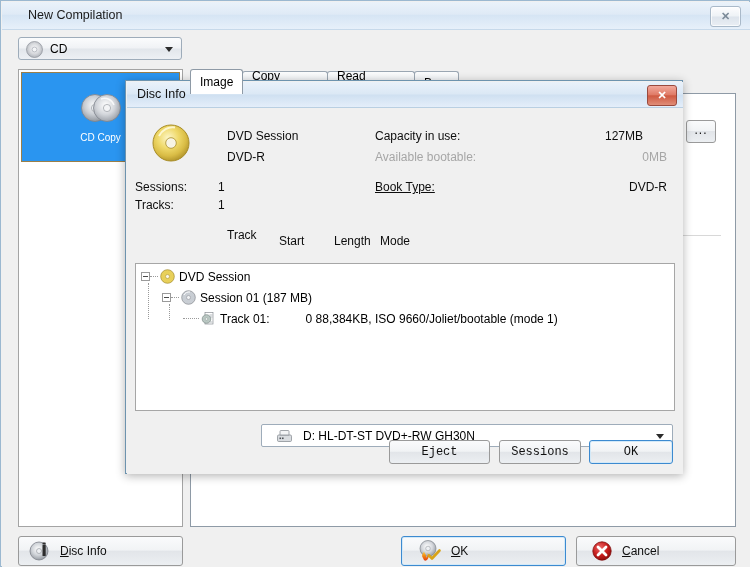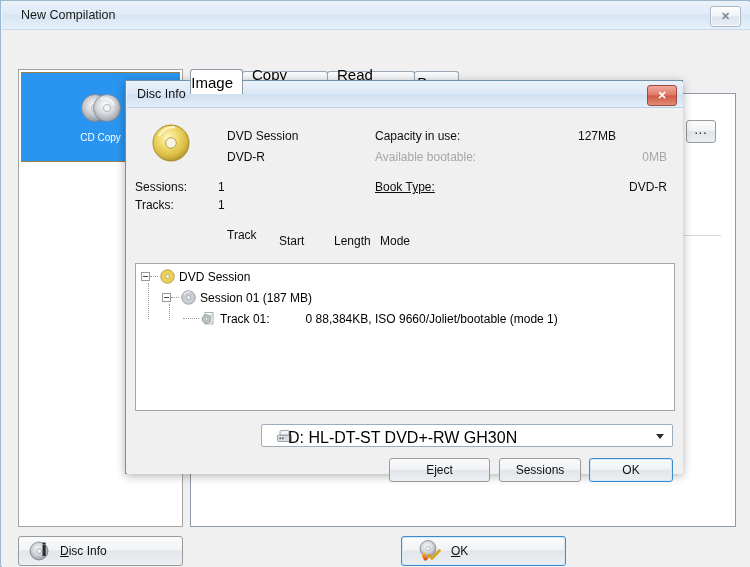--- a/index.html
+++ b/index.html
@@ -27,21 +27,21 @@
     box-sizing: border-box;
   }
   .main-titlebar {
     position: absolute; left: 1px; top: 1px;
     width: 748px; height: 28px;
     background: linear-gradient(to bottom, #eaf2fa 0%, #dfeaf6 45%, #d6e5f4 50%, #e7f0fa 100%);
     border-bottom: 1px solid #c7d9ea;
     box-sizing: border-box;
   }
   .main-title-text {
-    position: absolute; left: 19px; top: 6px;
+    position: absolute; left: 26px; top: 6px;
     font-size: 12.5px;
     color: #1a1a1a;
     white-space: nowrap;
   }
   .win-close {
     position: absolute; right: 9px; top: 4px;
     width: 29px; height: 19px;
     border-radius: 3px;
     border: 1px solid #a9b9c9;
     background: linear-gradient(to bottom, #fdfdfe 0%, #eef2f6 48%, #dde4ec 52%, #e9eef4 100%);
@@ -148,23 +148,23 @@
     position: absolute; left: 0; top: 0;
     height: 24px; width: 100%;
   }
   .tab {
     position: absolute; top: 2px;
     height: 22px;
     background: linear-gradient(to bottom, #fbfcfd 0%, #eef1f4 55%, #e3e7ec 100%);
     border: 1px solid #9aa6b2;
     border-bottom: none;
     border-radius: 3px 3px 0 0;
-    display: flex; align-items: center; justify-content: flex-end;
+    display: flex; align-items: center; justify-content: flex-start;
     padding: 0 9px;
-    font-size: 15px;
+    font-size: 12px;
     box-sizing: border-box;
   }
   .tab.active {
     top: 0; height: 25px;
     background: #ffffff;
     border-color: #8e9aa6;
     z-index: 4;
   }
   .tab-page {
     position: absolute; left: 0; top: 24px;
@@ -261,43 +261,60 @@
   }
 
   .drive-combo {
     position: absolute; left: 134px; top: 316px;
     width: 412px; height: 23px;
     background: #ffffff;
     border: 1px solid #9eacba;
     border-radius: 2px;
     box-sizing: border-box;
   }
-  .drive-combo .dtext { position: absolute; left: 26px; top: 4px; font-size: 16px; }
-
-  .dlg-btn { position: absolute; top: 350px; height: 24px; justify-content: center; }
+  .drive-combo .dtext { position: absolute; left: 41px; top: 4px; font-size: 12px; }
+
+  .dlg-btn { position: absolute; top: 332px; height: 24px; justify-content: center; font-family: Liberation Mono, monospace; }
   .eject-btn  { left: 262px; width: 101px; }
   .refresh-btn{ left: 372px; width: 82px; }
   .dlg-ok-btn { left: 462px; width: 84px; }
 </style>
 </head>
 <body>
 
 <div id="app">
 
   <div class="main-window">
 
     <div class="main-titlebar">
       <div class="main-title-text">New Compilation</div>
       <div class="win-close">
         <span class="glyph">✕</span>
       </div>
     </div>
 
     <div class="main-body">
 
+      <div class="type-combo">
+        <span style="position:absolute;left:7px;top:3px;">
+          <svg width="17" height="17" viewBox="0 0 17 17">
+            <defs>
+              <radialGradient id="gSilver" cx="50%" cy="45%" r="60%">
+                <stop offset="0%" stop-color="#fbfbfc"></stop>
+                  <stop offset="55%" stop-color="#d6d8dc"></stop>
+                <stop offset="100%" stop-color="#a9adb4"></stop>
+              </radialGradient>
+            </defs>
+            <ellipse cx="8.5" cy="8.5" rx="8" ry="8" fill="url(#gSilver)" stroke="#8d9199" stroke-width="0.7"></ellipse>
+            <ellipse cx="8.5" cy="8.5" rx="2.4" ry="2.4" fill="#f4f5f7" stroke="#9ba0a7" stroke-width="0.6"></ellipse>
+          </svg>
+        </span>
+        <span class="label">CD</span>
+        <span class="combo-arrow"></span>
+      </div>
 
       <div class="left-panel">
         <div class="tile">
           <span>
             <svg width="46" height="34" viewBox="0 0 46 34">
               <defs>
                 <radialGradient id="gDisc1" cx="45%" cy="40%" r="62%">
                   <stop offset="0%" stop-color="#ffffff"></stop>
                     <stop offset="55%" stop-color="#d3d6db"></stop>
                   <stop offset="100%" stop-color="#9ba0a8"></stop>
@@ -380,20 +397,36 @@
             </defs>
             <ellipse cx="12" cy="9.5" rx="8" ry="8" fill="url(#gOkDisc)" stroke="#7d828a" stroke-width="0.7"></ellipse>
             <ellipse cx="12" cy="9.5" rx="2.3" ry="2.3" fill="#eef0f3" stroke="#8b9097" stroke-width="0.5"></ellipse>
             <path d="M7 19 C5 16 7 14.5 8 12.5 C8.6 15 10.5 15 10 18.5 C11.6 17.6 12 15.6 11.6 14 C13.6 16 13 20 10 21.6 C8.6 22 7.6 20.8 7 19 Z" fill="url(#gFlame)"></path>
             <path d="M13 16.5 l3 3 l7.5 -8" stroke="#d8a318" stroke-width="2.6" fill="none" stroke-linecap="round" stroke-linejoin="round"></path>
           </svg>
         </span>
         <span><span class="u">O</span><span>K</span></span>
       </div>
 
+      <div class="btn main-cancel-btn">
+        <span class="btn-icon">
+          <svg width="22" height="22" viewBox="0 0 22 22">
+            <defs>
+              <radialGradient id="gRed" cx="40%" cy="33%" r="70%">
+                <stop offset="0%" stop-color="#ef6a6a"></stop>
+                  <stop offset="60%" stop-color="#c41b1b"></stop>
+                <stop offset="100%" stop-color="#8e0d0d"></stop>
+              </radialGradient>
+            </defs>
+            <circle cx="11" cy="11" r="9.2" fill="url(#gRed)" stroke="#7d0a0a" stroke-width="0.8"></circle>
+            <path d="M7 7 L15 15 M15 7 L7 15" stroke="#ffffff" stroke-width="2.8" stroke-linecap="round"></path>
+          </svg>
+        </span>
+        <span><span class="u">C</span><span>ancel</span></span>
+      </div>
 
     </div>
   </div>
 
   <div class="dialog">
 
     <div class="dlg-titlebar">
       <div class="dlg-title-text">Disc Info</div>
       <div class="dlg-close">
         <span class="glyph">✕</span>
@@ -415,21 +448,21 @@
           <ellipse cx="22" cy="22" rx="18" ry="18" fill="url(#gGold)" stroke="#a88d28" stroke-width="1"></ellipse>
           <ellipse cx="22" cy="22" rx="5.3" ry="5.3" fill="#f7f4e4" stroke="#a88d28" stroke-width="0.8"></ellipse>
           <path d="M10 15 A15 15 0 0 1 26 6.5" stroke="#fffbe0" stroke-width="2" fill="none" opacity="0.85"></path>
         </svg>
       </div>
 
       <div class="info-txt" style="left:100px; top:21px;">DVD Session</div>
       <div class="info-txt" style="left:100px; top:42px;">DVD-R</div>
 
       <div class="info-txt" style="left:248px; top:21px;">Capacity in use:</div>
-      <div class="info-txt rt" style="left:400px; top:21px; width:140px;text-align:center;">127MB</div>
+      <div class="info-txt rt" style="left:376px; top:21px; width:140px;">127MB</div>
 
       <div class="info-txt dim" style="left:248px; top:42px;">Available bootable:</div>
       <div class="info-txt dim rt" style="left:400px; top:42px; width:140px;">0MB</div>
 
       <div class="info-txt" style="left:8px; top:72px;">Sessions:</div>
       <div class="info-txt" style="left:91px; top:72px;">1</div>
       <div class="info-txt" style="left:8px; top:90px;">Tracks:</div>
       <div class="info-txt" style="left:91px; top:90px;">1</div>
 
       <div class="info-txt" style="left:248px; top:72px;text-decoration:underline;">Book Type:</div>

